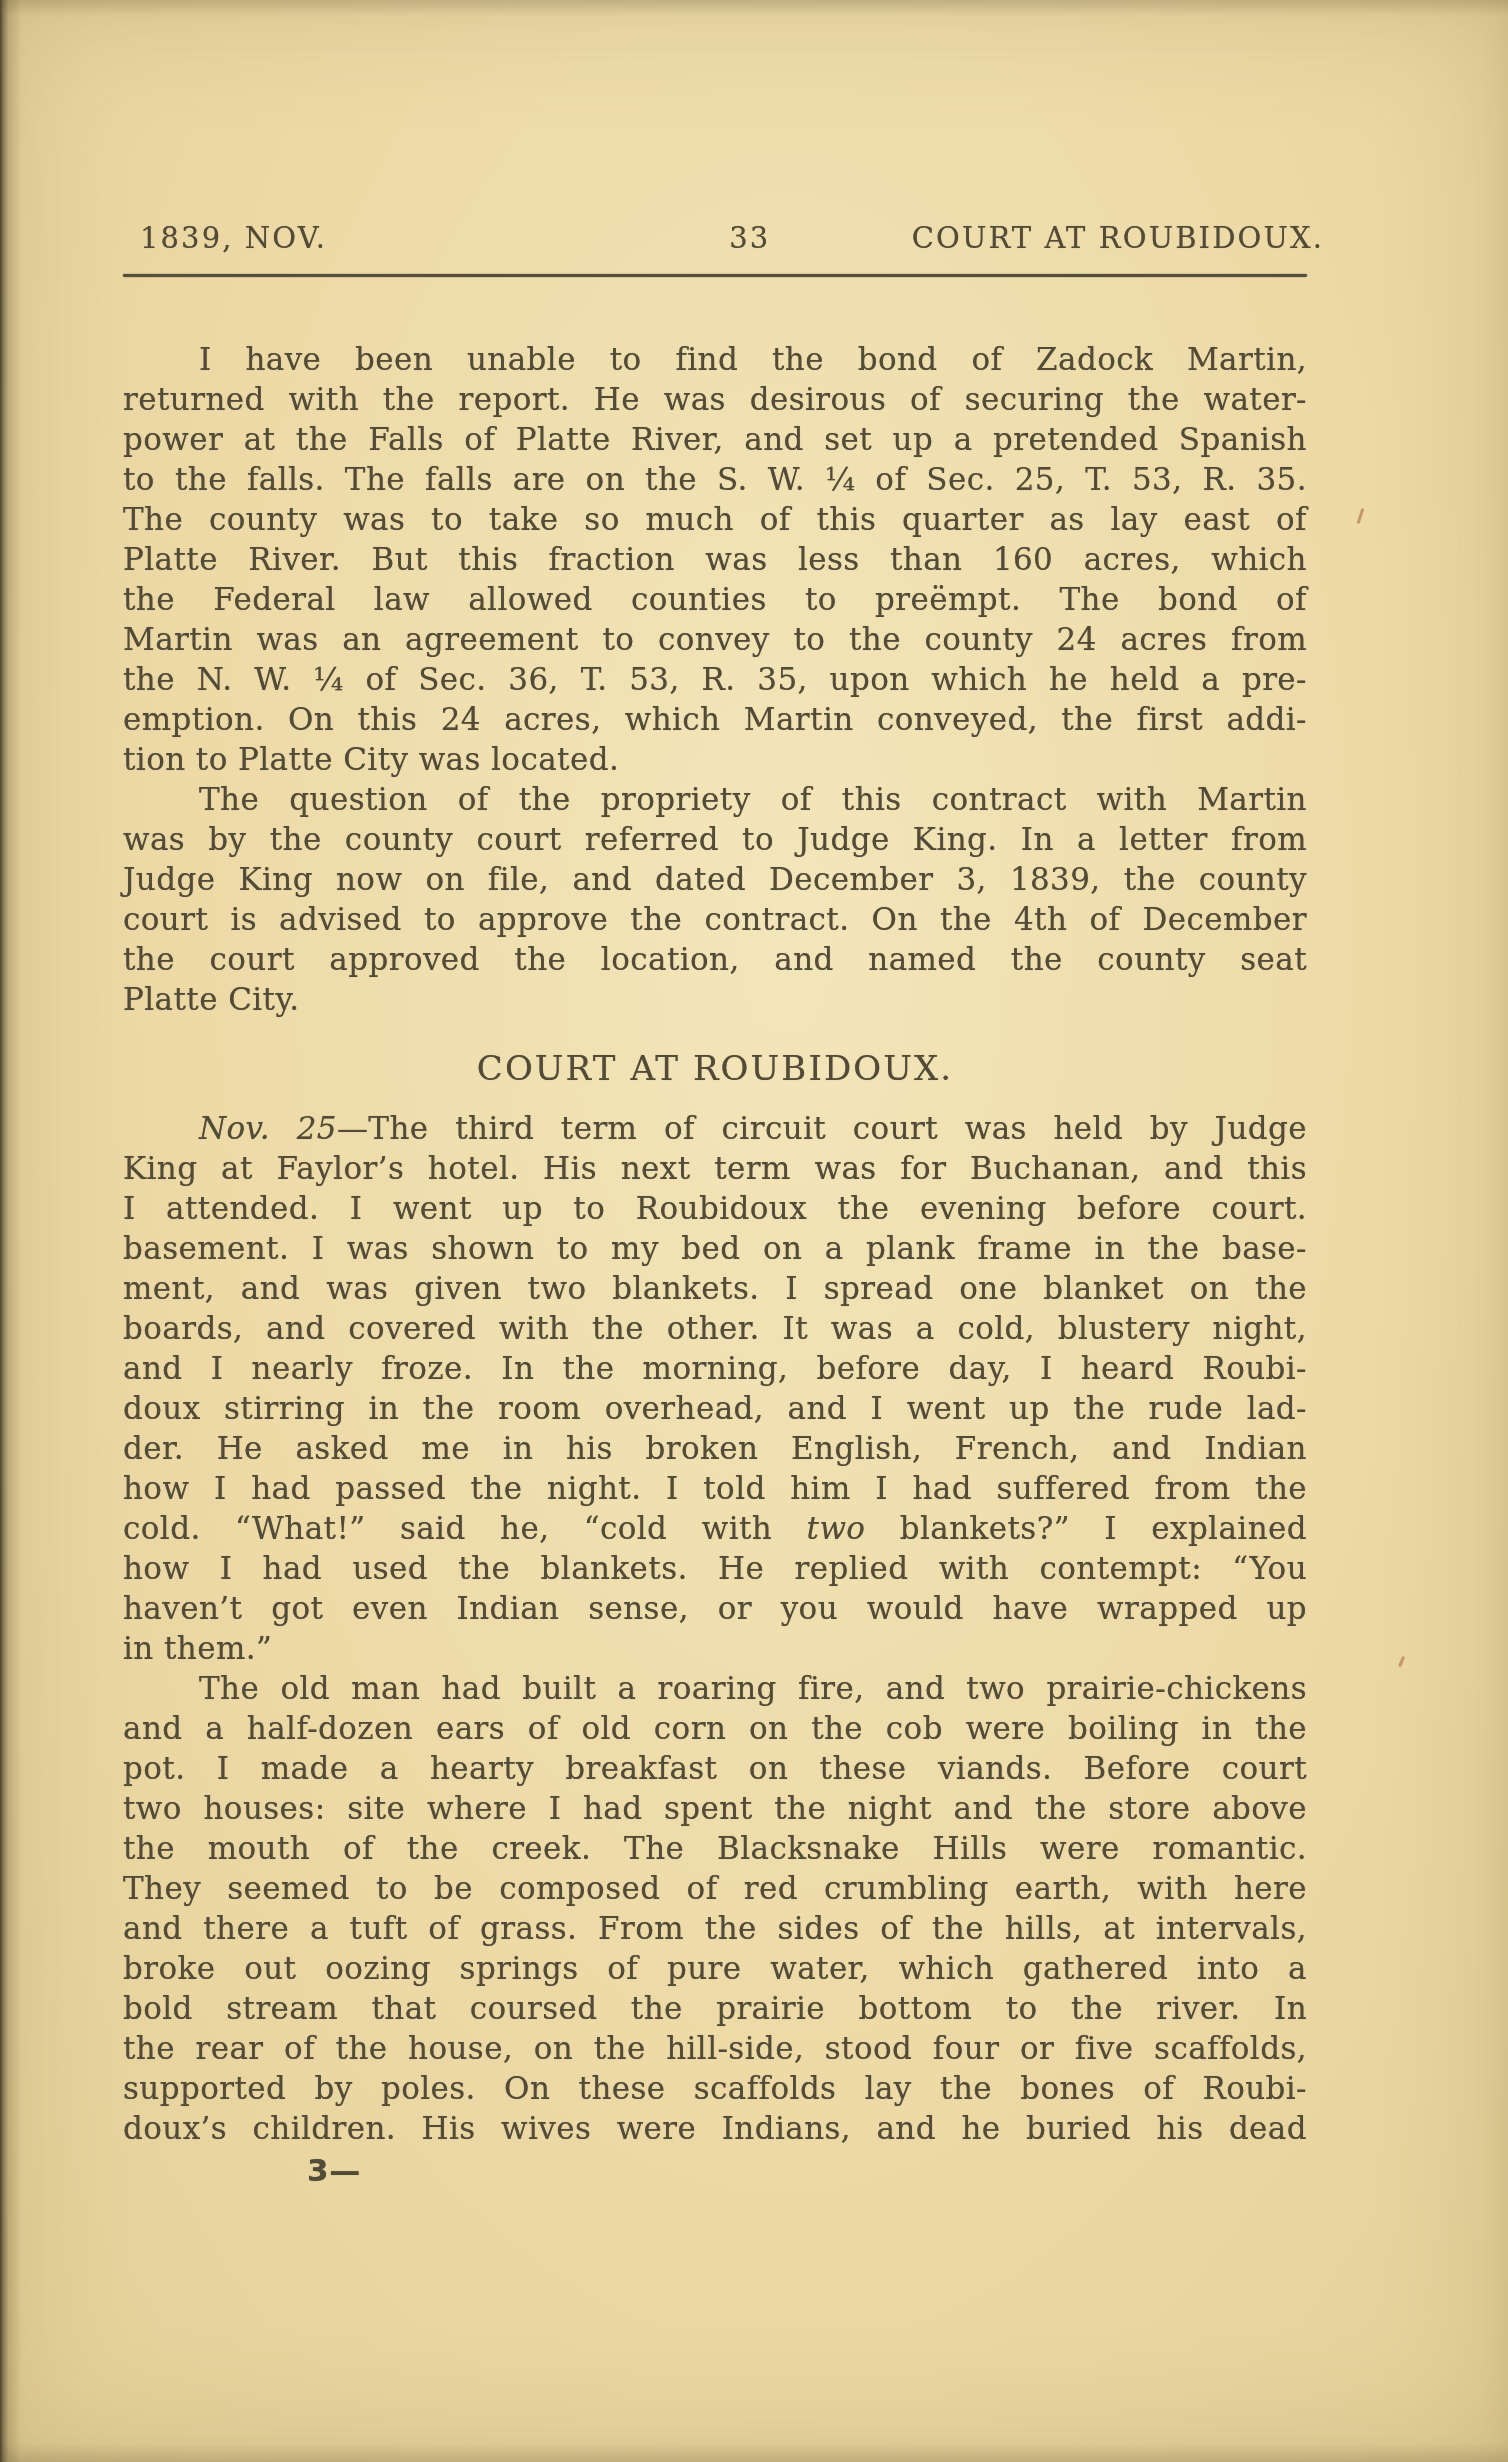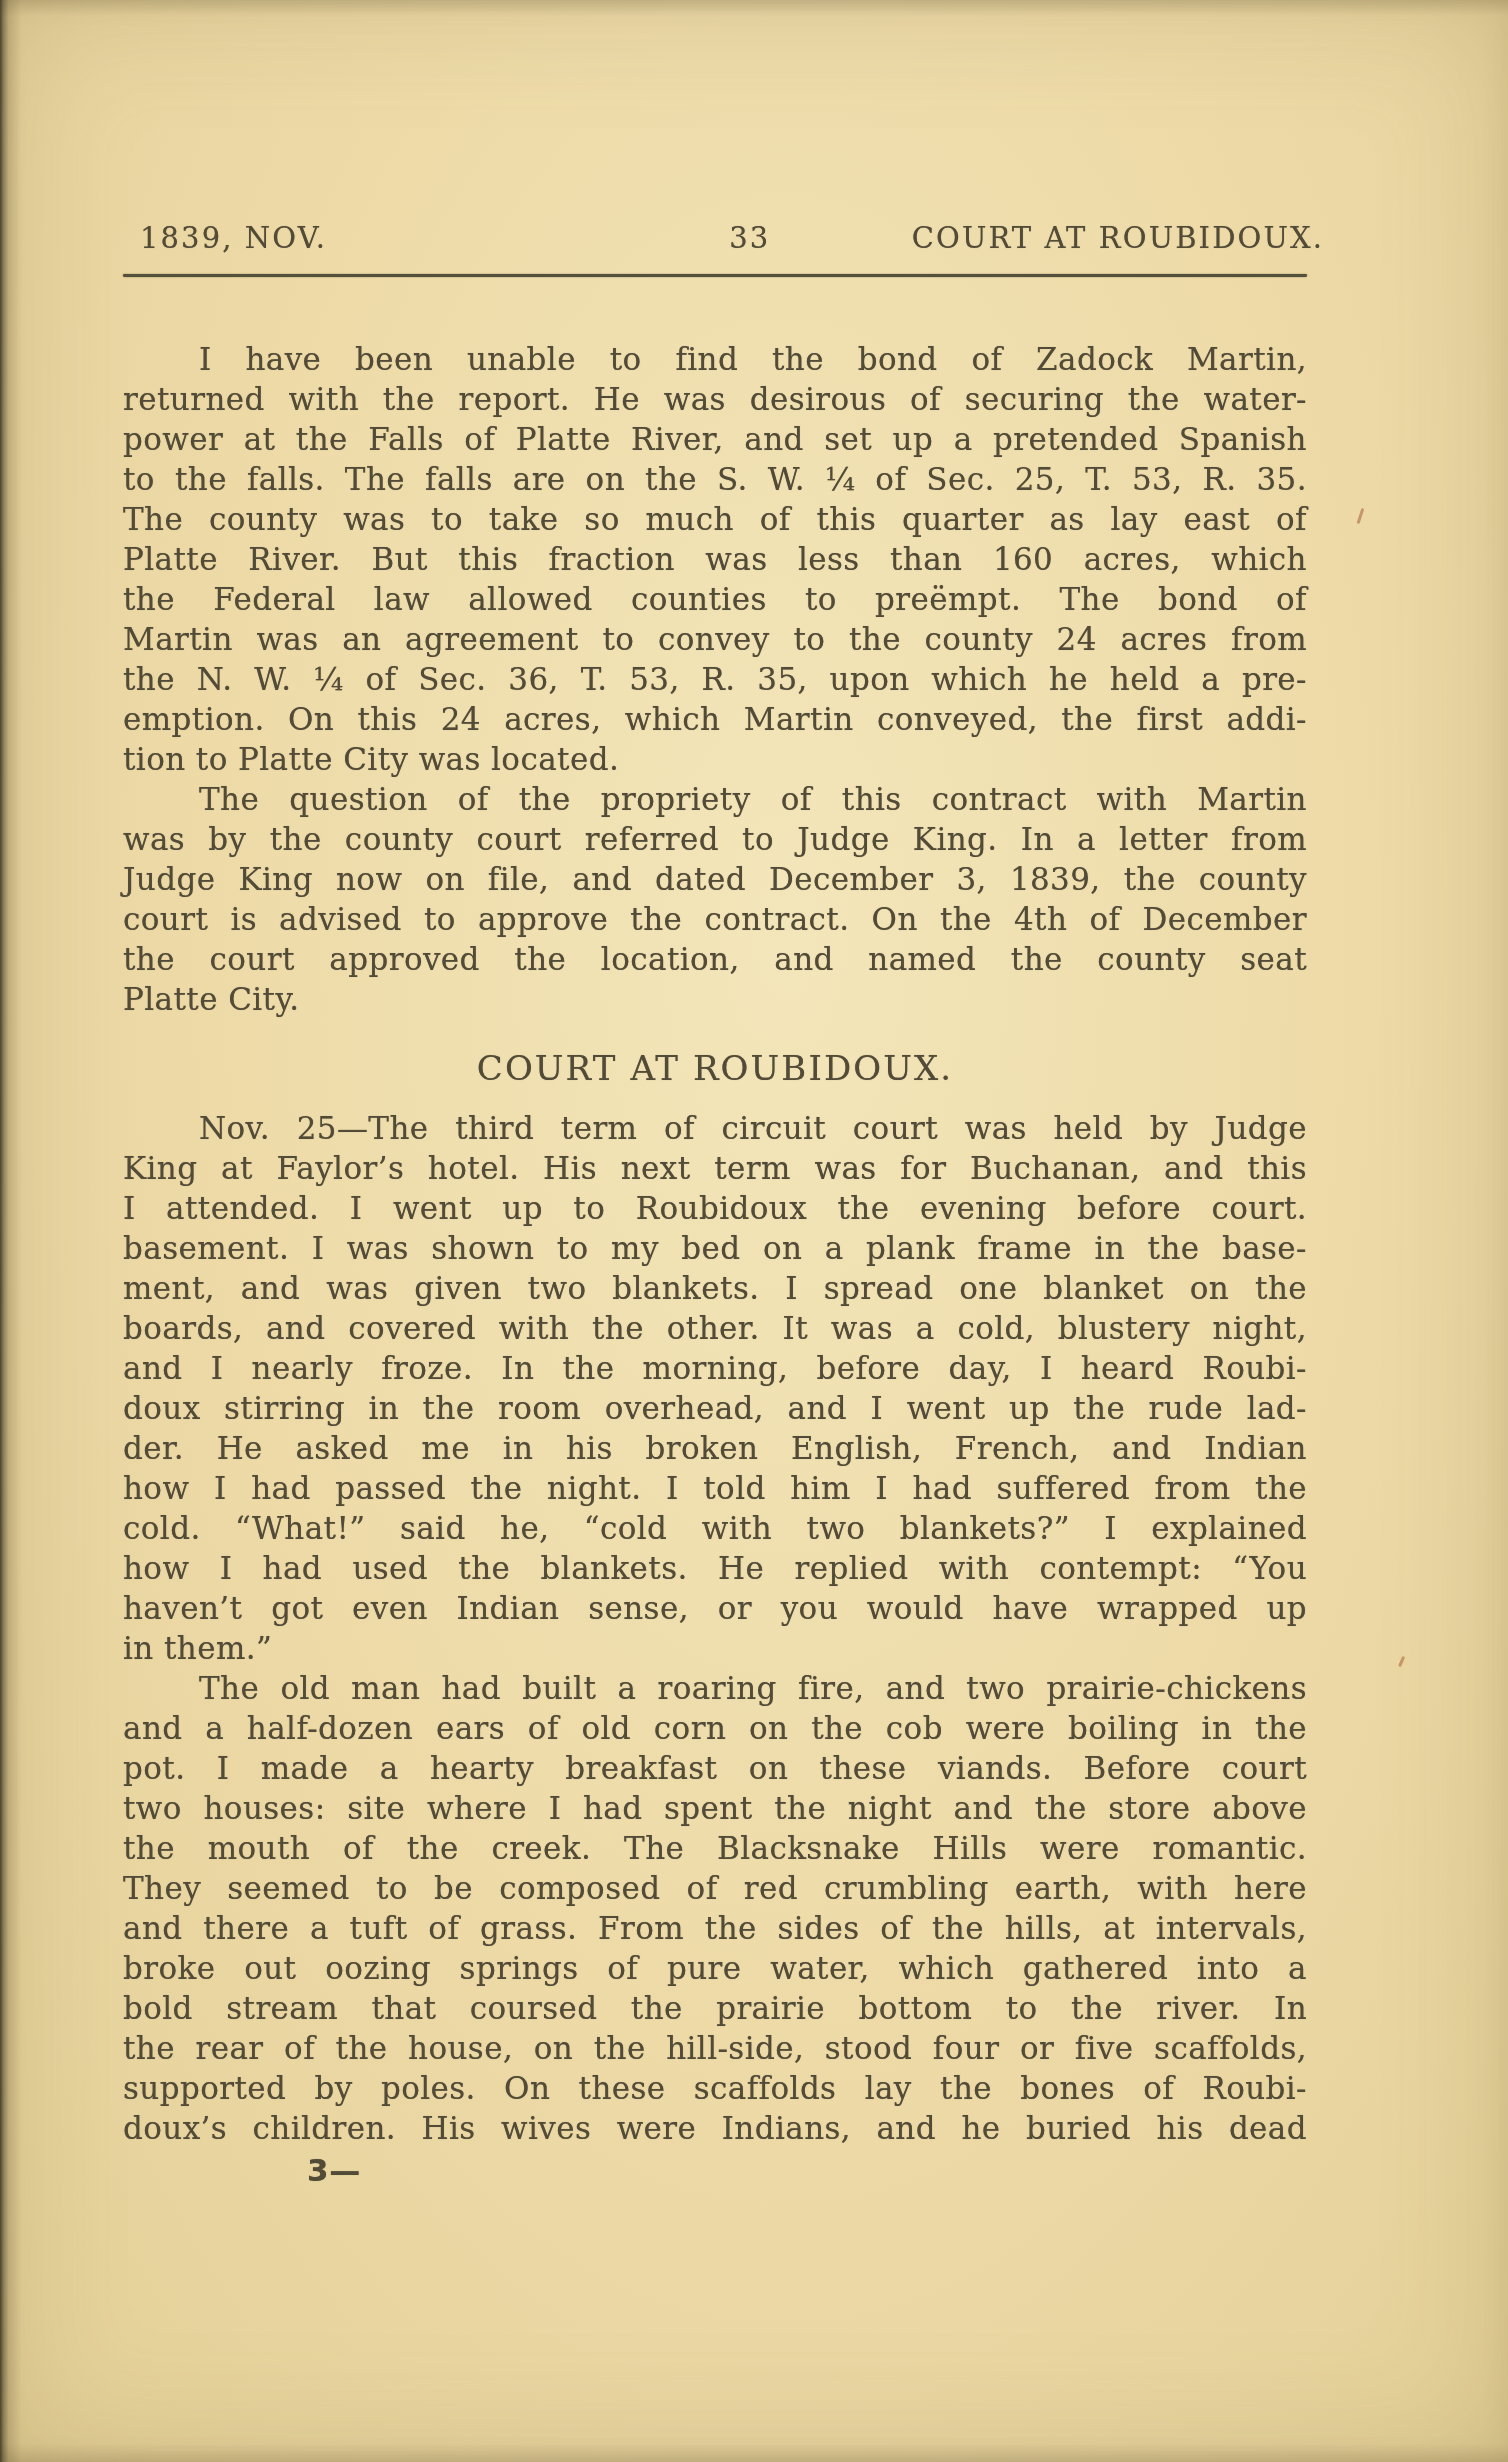--- a/index.html
+++ b/index.html
@@ -37,21 +37,21 @@
     position:absolute; top:311px; left:123px; width:1184px;
     font-size:31px; line-height:40px; letter-spacing:0.4px;margin-top:28px;
   }
   .paragraph{ margin:0; }
   .line{
     text-align:justify; text-align-last:justify; text-justify:inter-word;
     white-space:normal;
   }
   .line.first{ padding-left:76px; }
   .line.last{ text-align-last:left; }
-  .it{ }
+  .it{ font-style:italic; }
 
   .section-heading{
     text-align:center; text-align-last:center;
     font-size:34px; letter-spacing:2.1px;
     margin-top:28.5px; margin-bottom:20px;
     line-height:40px;
   }
 
   .signature-mark{
     margin-top:2.9px; padding-left:184px;

